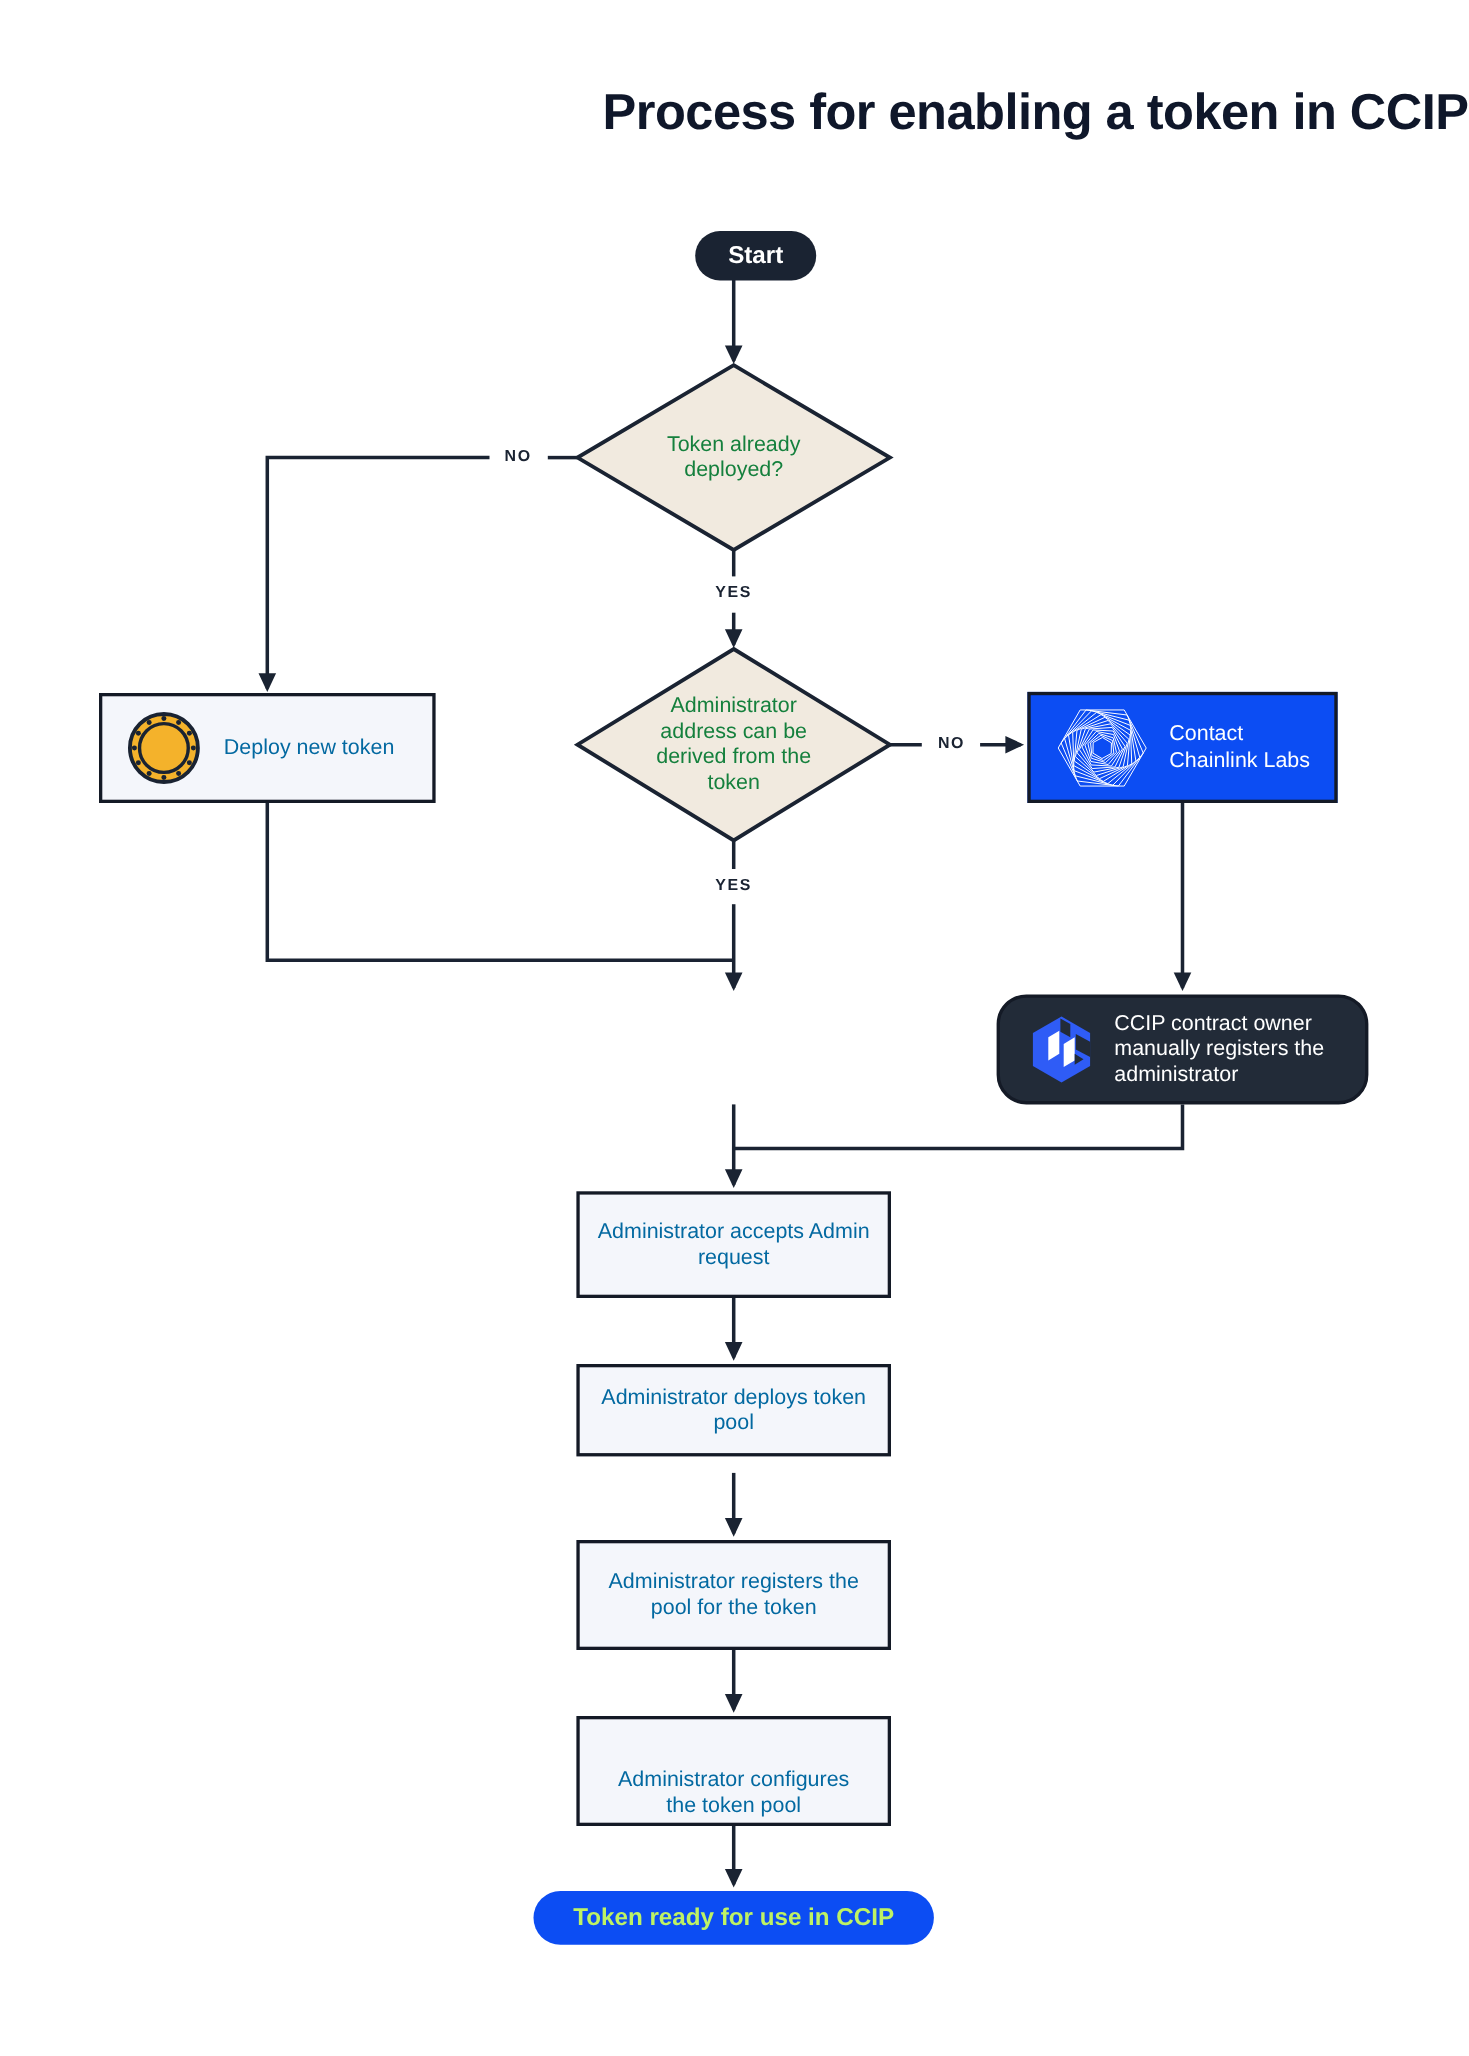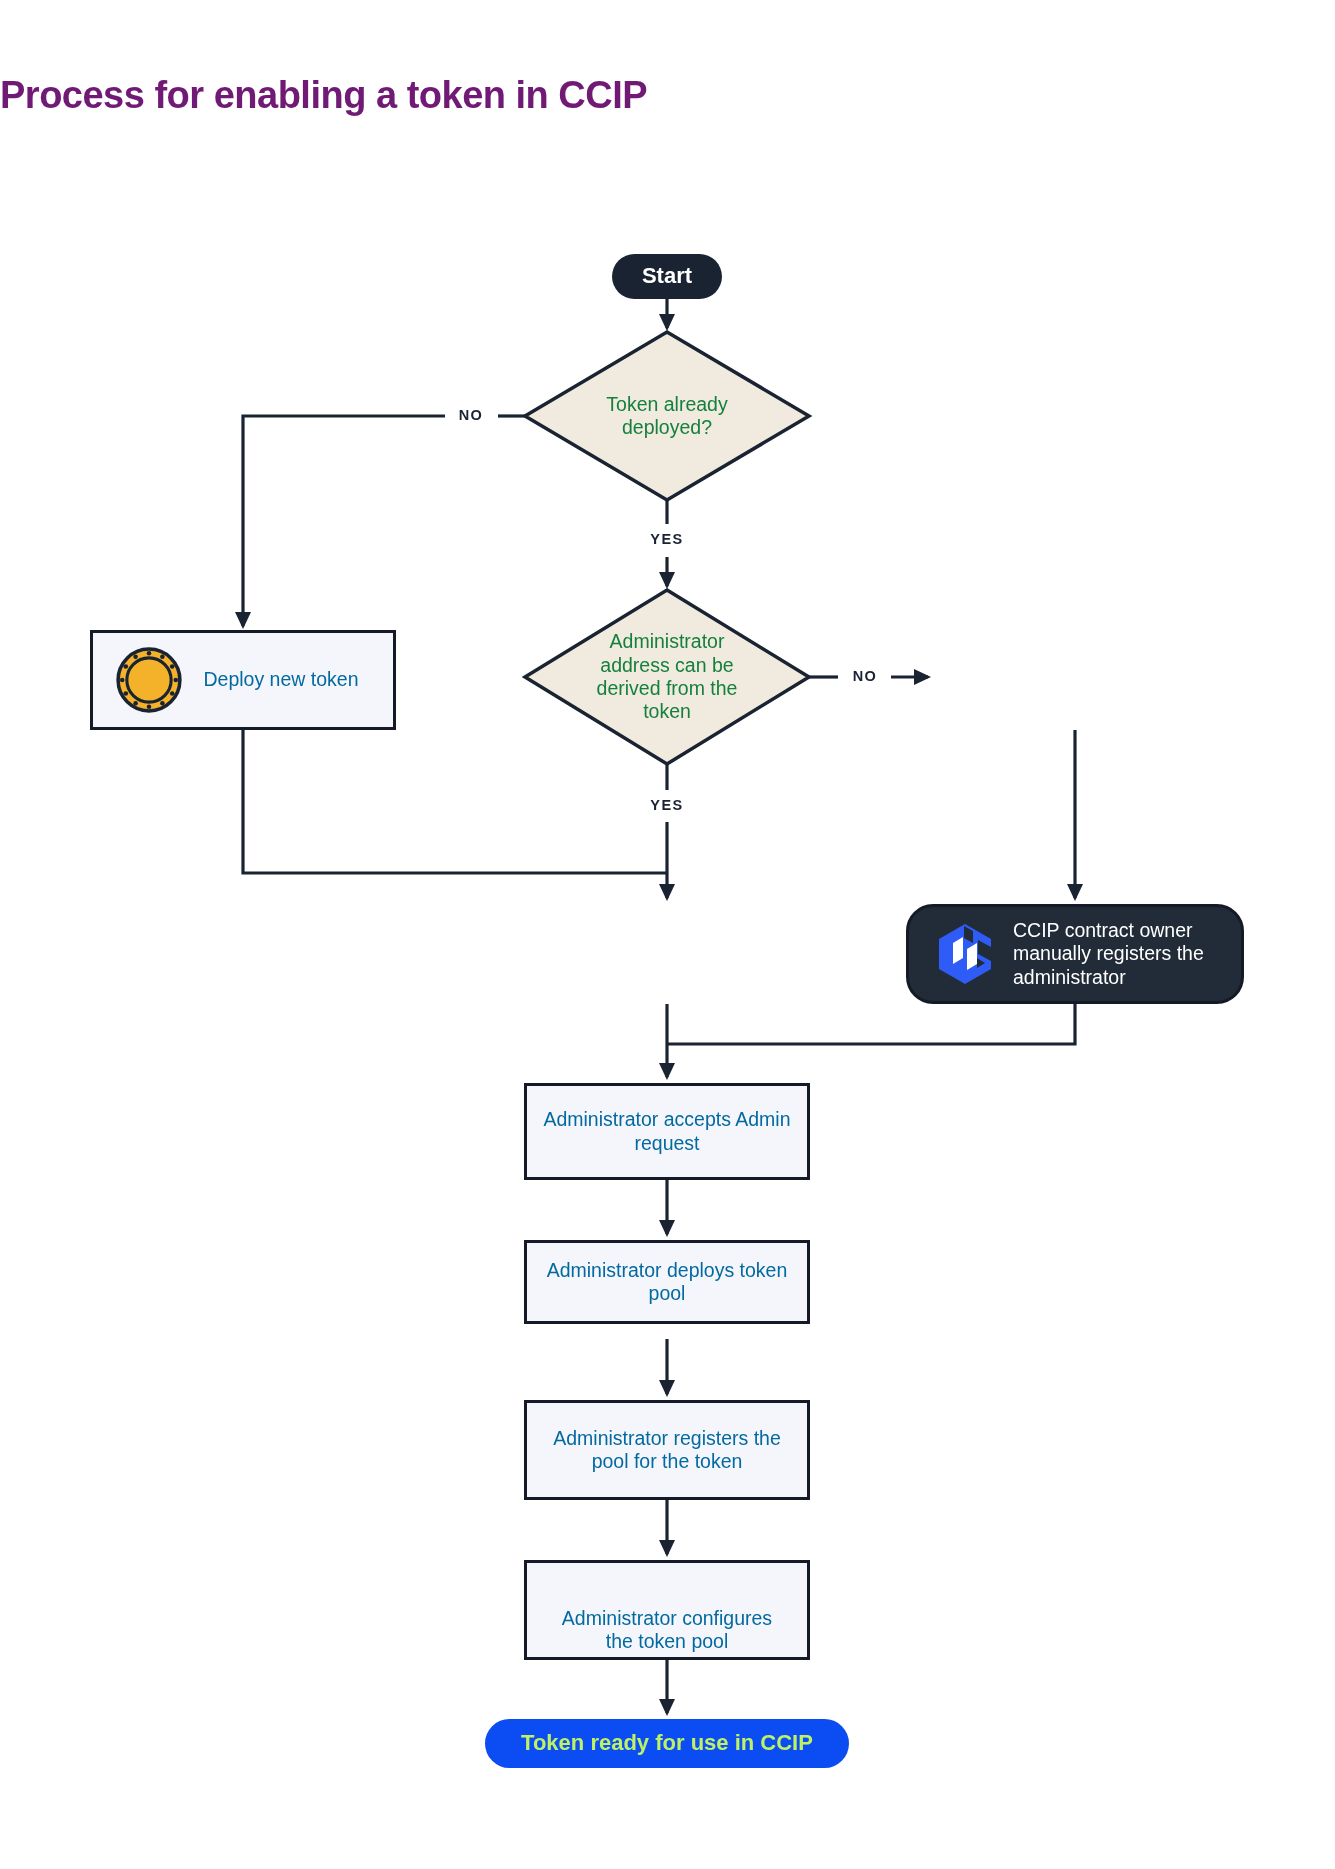--- a/index.html
+++ b/index.html
@@ -7,23 +7,23 @@
     position:relative;
     width:1335px;height:1869px;
     margin:0 auto;
     background:#ffffff;
     font-family:"Liberation Sans", sans-serif;
     color:#141C2B;
     overflow:hidden;
   }
   .title{
     position:absolute;left:0;top:74px;width:100%;
-    text-align:left;
-    font-size:38px;font-weight:700;letter-spacing:-0.5px;
-    color:#701a75;
+    text-align:right;
+    font-size:46px;font-weight:700;letter-spacing:-0.5px;
+    color:#0f172a;
   }
   svg.wires{position:absolute;left:0;top:0;width:1335px;height:1869px;}
   .wire{stroke:#1A2332;stroke-width:3.2px;fill:none;}
   .node{
     position:absolute;box-sizing:border-box;
     display:flex;align-items:center;justify-content:center;
     font-size:19.5px;line-height:1.2;text-align:center;
     color:#0369a1;
   }
   .terminal-start{
@@ -87,21 +87,21 @@
     <path class="wire" d="M667,1004 L667,1077" marker-end="url(#arr)"></path>
     <path class="wire" d="M667,1180 L667,1234" marker-end="url(#arr)"></path>
     <path class="wire" d="M667,1339 L667,1394" marker-end="url(#arr)"></path>
     <path class="wire" d="M667,1500 L667,1554" marker-end="url(#arr)"></path>
     <path class="wire" d="M667,1660 L667,1713" marker-end="url(#arr)"></path>
 
     <polygon points="667,332 809,416 667,500 525,416" fill="#F1EADF" stroke="#1A2332" stroke-width="3.5"></polygon>
     <polygon points="667,590 809,677 667,764 525,677" fill="#F1EADF" stroke="#1A2332" stroke-width="3.5"></polygon>
   </svg>
 
-  <div class="node terminal-start" style="left:612px;top:210px;width:110px;height:45px;margin-top:44px;">
+  <div class="node terminal-start" style="left:632px;top:210px;width:110px;height:45px;">
     <span>Start</span>
   </div>
 
   <div class="diamond-label" style="left:525px;top:332px;width:284px;height:168px;">
     <span style="width:200px;">Token already deployed?</span>
   </div>
   <div class="diamond-label" style="left:525px;top:590px;width:284px;height:174px;">
     <span style="width:170px;">Administrator address can be derived from the token</span>
   </div>
 
@@ -127,20 +127,43 @@
           <circle cx="20" cy="10.5" r="2.2"></circle>
             <circle cx="33" cy="7" r="2.2"></circle>
           <circle cx="46" cy="10.5" r="2.2"></circle>
             <circle cx="55.5" cy="20" r="2.2"></circle>
         </g>
       </svg>
     </span>
     <span class="label-flex">Deploy new token</span>
   </div>
 
+  <div class="node process-blue" style="left:934px;top:629px;width:282px;height:101px;padding:0 10px;">
+    <span class="icon-wrap" style="margin-left:8px;">
+      <svg width="94" height="94" viewBox="0 0 94 94">
+        <g transform="translate(47,47)">
+          <use href="#hexbase"></use>
+          <use href="#hexbase" transform="rotate(7) scale(0.94)"></use>
+          <use href="#hexbase" transform="rotate(14) scale(0.88)"></use>
+          <use href="#hexbase" transform="rotate(21) scale(0.82)"></use>
+          <use href="#hexbase" transform="rotate(28) scale(0.76)"></use>
+          <use href="#hexbase" transform="rotate(35) scale(0.70)"></use>
+          <use href="#hexbase" transform="rotate(42) scale(0.64)"></use>
+          <use href="#hexbase" transform="rotate(49) scale(0.58)"></use>
+          <use href="#hexbase" transform="rotate(56) scale(0.52)"></use>
+          <use href="#hexbase" transform="rotate(63) scale(0.46)"></use>
+          <use href="#hexbase" transform="rotate(70) scale(0.40)"></use>
+          <use href="#hexbase" transform="rotate(77) scale(0.34)"></use>
+          <use href="#hexbase" transform="rotate(84) scale(0.29)"></use>
+          <use href="#hexbase" transform="rotate(91) scale(0.24)"></use>
+        </g>
+      </svg>
+    </span>
+    <span style="width:140px;margin-left:14px;">Contact Chainlink Labs</span>
+  </div>
 
 
   <div class="node process-dark" style="left:906px;top:904px;width:338px;height:100px;padding:0 12px;border-radius:27px;">
     <span class="icon-wrap" style="margin-left:12px;">
       <svg width="64" height="64" viewBox="0 0 64 64">
         <polygon points="32,2 58,17 58,47 32,62 6,47 6,17" fill="#2F5CF6"></polygon>
         <polygon points="31,4 40,9 40,21 31,16" fill="#222B38"></polygon>
         <polygon points="58,25 58,39 45,32 45,18" fill="#222B38"></polygon>
         <polygon points="20,21 30,15 30,36 20,42" fill="#ffffff"></polygon>
         <polygon points="34,27 44,21 44,42 34,48" fill="#ffffff"></polygon>

